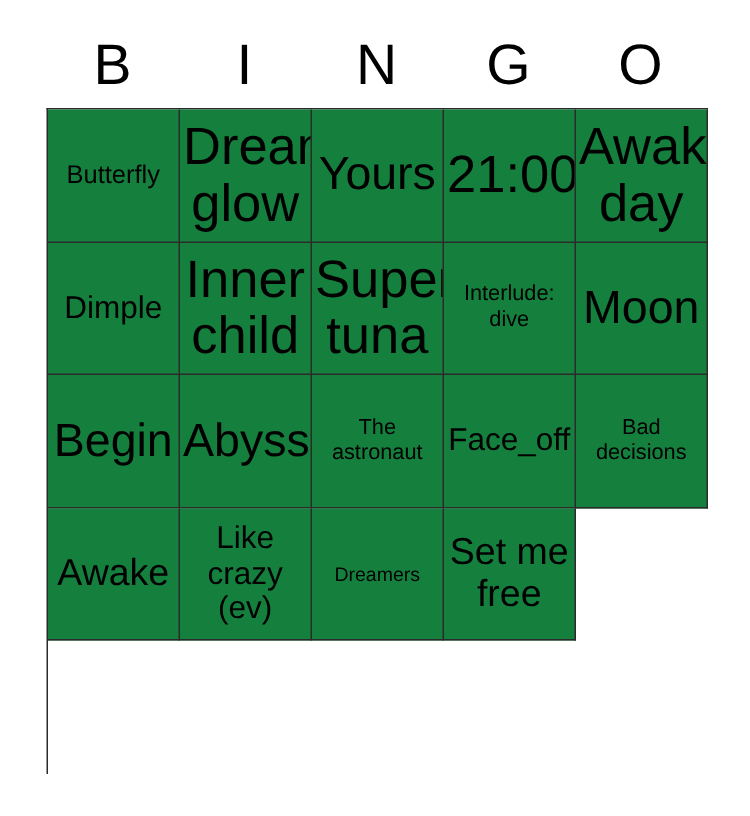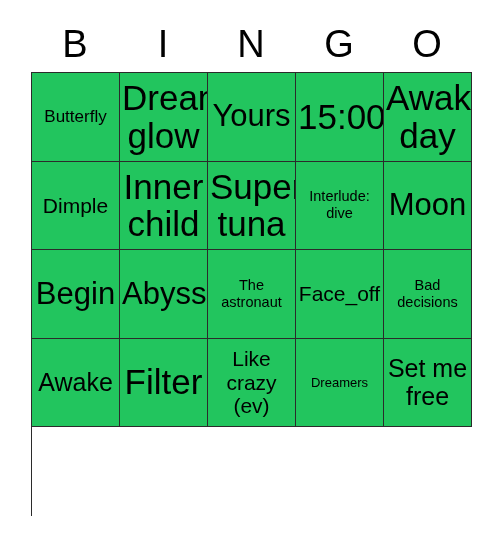--- a/index.html
+++ b/index.html
@@ -58,21 +58,21 @@
     grid-template-rows: repeat(5, 88.6px);
   }
   .bingo-cell {
     border-right: 1px solid #2b2b2b;
     border-bottom: 1px solid #2b2b2b;
     box-sizing: border-box;
     display: flex;
     align-items: center;
     justify-content: center;
     overflow: hidden;
-    background: #22c55e;
+    background: #15803d;
     padding: 1px 2px;
   }
   .cell-text {
     display: block;
     width: 100%;
     text-align: center;
     line-height: 1.08;
     color: #000000;
     word-break: normal;
     white-space: pre-line;
@@ -105,21 +105,21 @@
         <span class="cell-text fs-m">Butterfly</span>
       </div>
       <div class="bingo-cell">
         <span class="cell-text fs-xl">Dream
 glow</span>
       </div>
       <div class="bingo-cell">
         <span class="cell-text fs-xxl">Yours</span>
       </div>
       <div class="bingo-cell">
-        <span class="cell-text fs-xl">15:00</span>
+        <span class="cell-text fs-xl">21:00</span>
       </div>
       <div class="bingo-cell">
         <span class="cell-text fs-xl">Awake
 day</span>
       </div>
       <div class="bingo-cell">
         <span class="cell-text fs-ml">Dimple</span>
       </div>
       <div class="bingo-cell">
         <span class="cell-text fs-xl">Inner
@@ -150,23 +150,20 @@
         <span class="cell-text fs-ml">Face_off</span>
       </div>
       <div class="bingo-cell">
         <span class="cell-text fs-s">Bad
 decisions</span>
       </div>
       <div class="bingo-cell">
         <span class="cell-text fs-l">Awake</span>
       </div>
       <div class="bingo-cell">
-        <span class="cell-text fs-huge">Filter</span>
-      </div>
-      <div class="bingo-cell">
         <span class="cell-text fs-ml">Like
 crazy
 (ev)</span>
       </div>
       <div class="bingo-cell">
         <span class="cell-text fs-xs">Dreamers</span>
       </div>
       <div class="bingo-cell">
         <span class="cell-text fs-l">Set me
 free</span>

